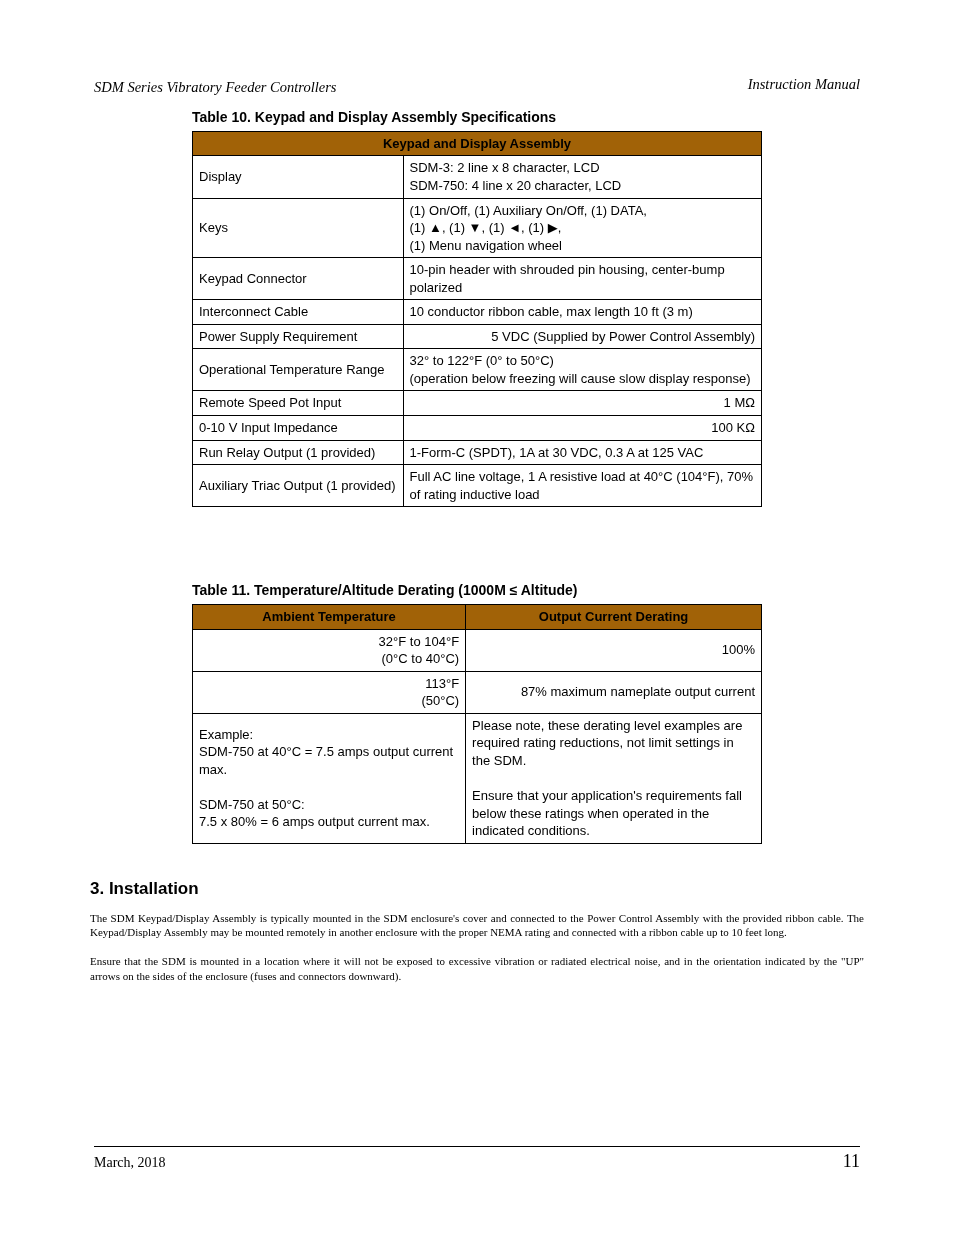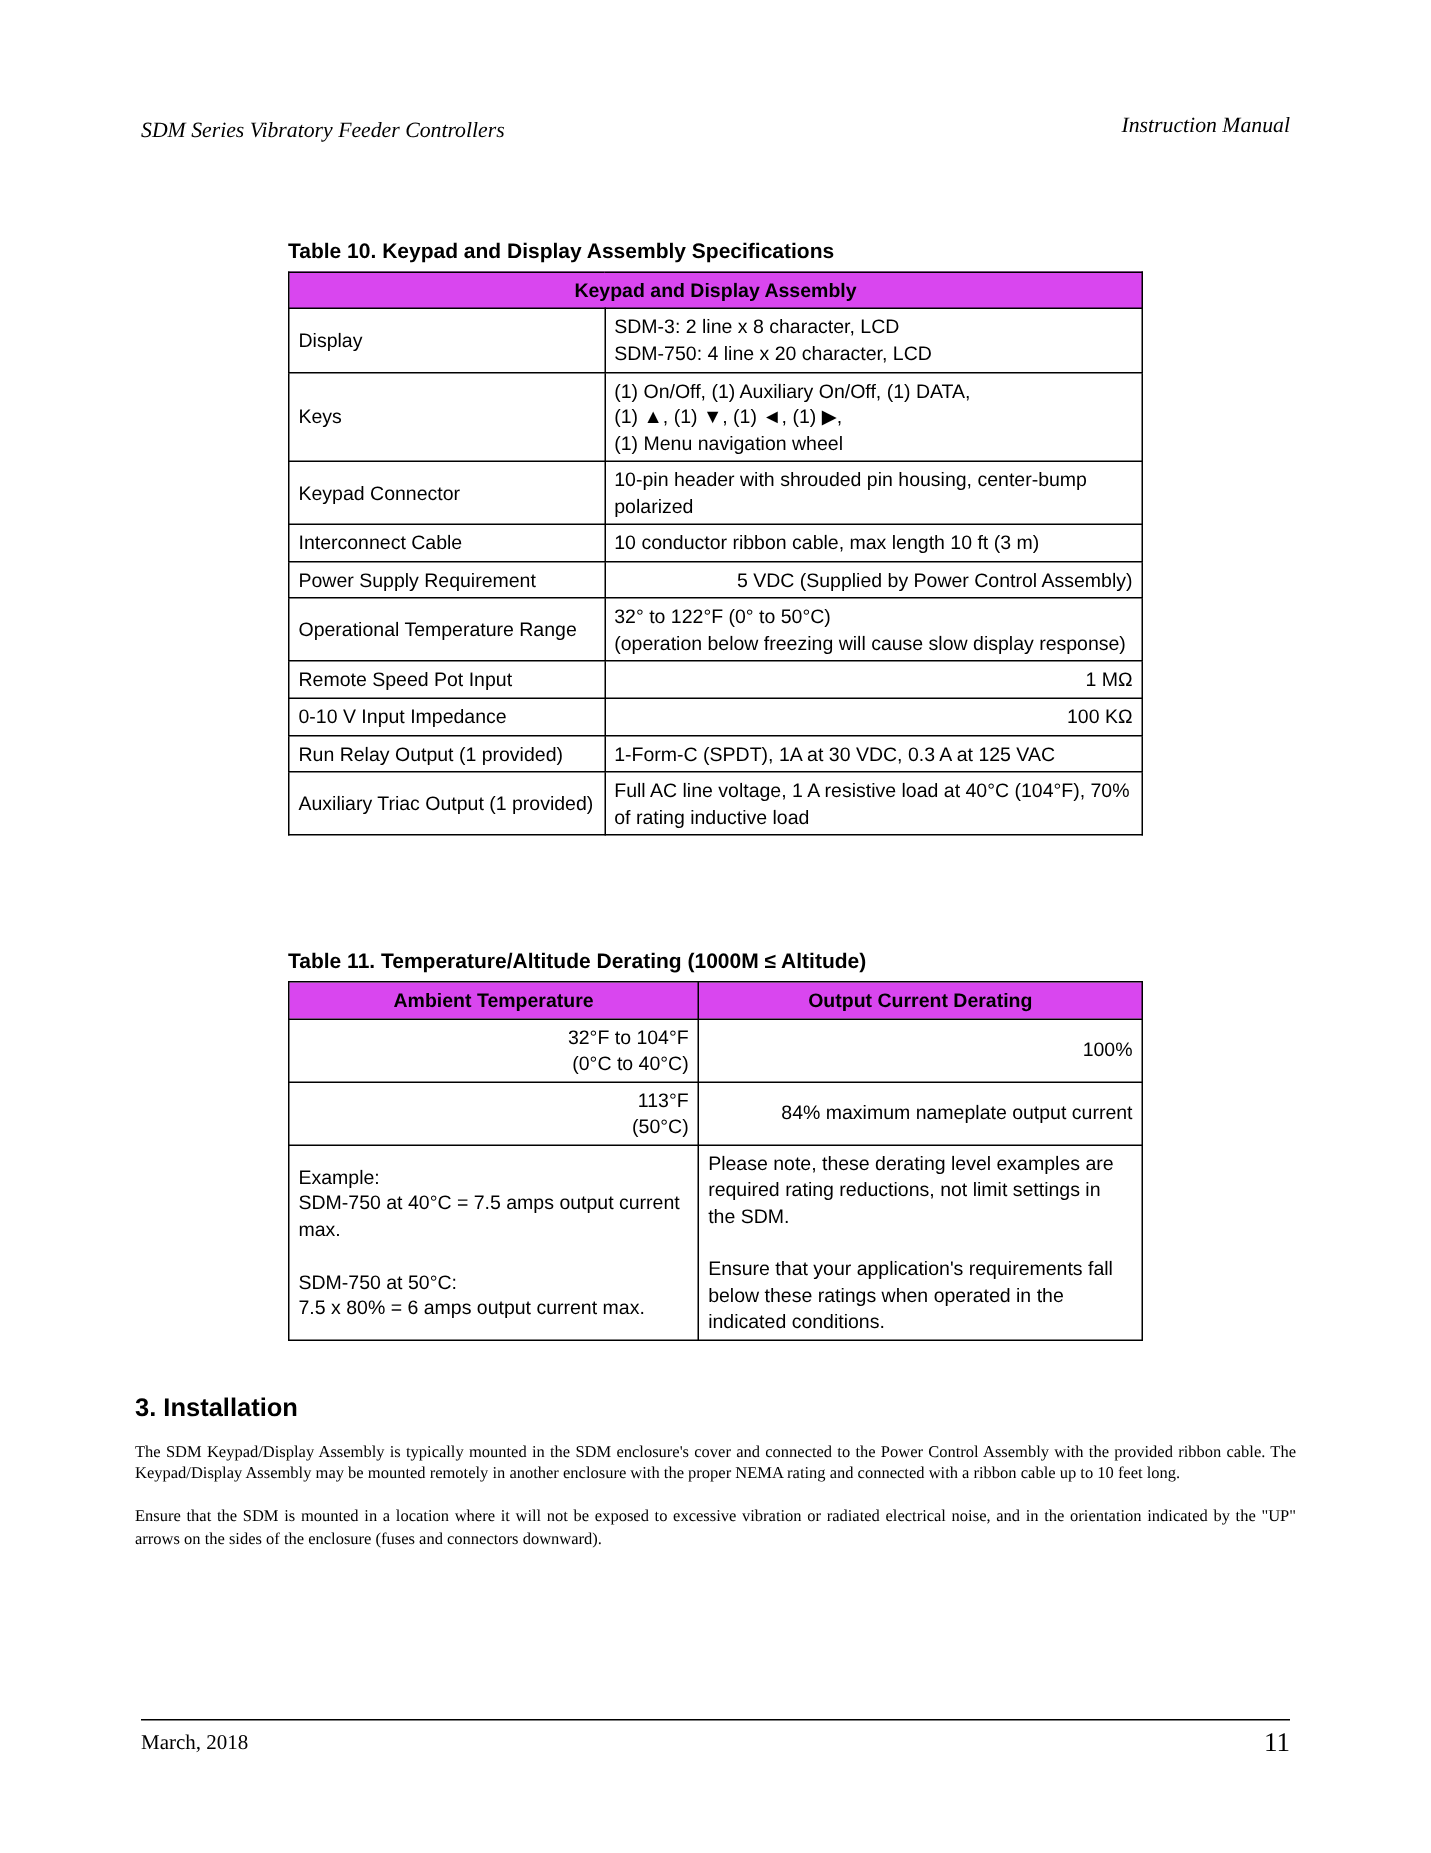--- a/index.html
+++ b/index.html
@@ -8,21 +8,21 @@
     padding: 0;
     background: #ffffff;
     font-family: "Times New Roman", Times, serif;
     color: #000;
   }
   .page {
     width: 954px;
     height: 1235px;
     position: relative;
     box-sizing: border-box;
-    padding: 110px 90px 70px 90px;
+    padding: 60px 90px 70px 90px;
     font-size: 14.5px;
     line-height: 1.35;
   }
   .header-left {
     position: absolute;
     top: 78px;
     left: 94px;
     font-style: italic;
     font-size: 14.5px;
   }
@@ -44,21 +44,21 @@
     width: 570px;
   }
   th, td {
     border: 1px solid #000;
     padding: 3px 6px;
     font-size: 13px;
     font-family: Arial, Helvetica, sans-serif;
     vertical-align: middle;
   }
   th {
-    background: #d946ef;
+    background: #a16207;
     font-weight: bold;
     text-align: center;
   }
   .col-left { width: 37%; }
   .col-right { width: 63%; }
   .center { text-align: right; margin-top: 32px; }
   .table2 th, .table2 td { font-size: 13px; }
   .table2 .col-a { width: 48%; }
   .table2 .col-b { width: 52%; }
   h2.section {
@@ -179,21 +179,21 @@
           <tr>
       <th class="col-a">Ambient Temperature</th>
       <th class="col-b">Output Current Derating</th>
     </tr>
     <tr>
       <td class="center">32°F to 104°F<br>(0°C to 40°C)</td>
       <td class="center">100%</td>
     </tr>
     <tr>
       <td class="center">113°F<br>(50°C)</td>
-      <td class="center">84% maximum nameplate output current</td>
+      <td class="center">87% maximum nameplate output current</td>
     </tr>
     <tr>
       <td>Example:<br>SDM-750 at 40°C = 7.5 amps output current max.<br><br>SDM-750 at 50°C:<br>7.5 x 80% = 6 amps output current max.</td>
       <td>Please note, these derating level examples are required rating reductions, not limit settings in the SDM.<br><br>Ensure that your application's requirements fall below these ratings when operated in the indicated conditions.</td>
     </tr>
   </tbody>
       </table>
   </div>
 
   <h2 class="section">3. Installation</h2>

